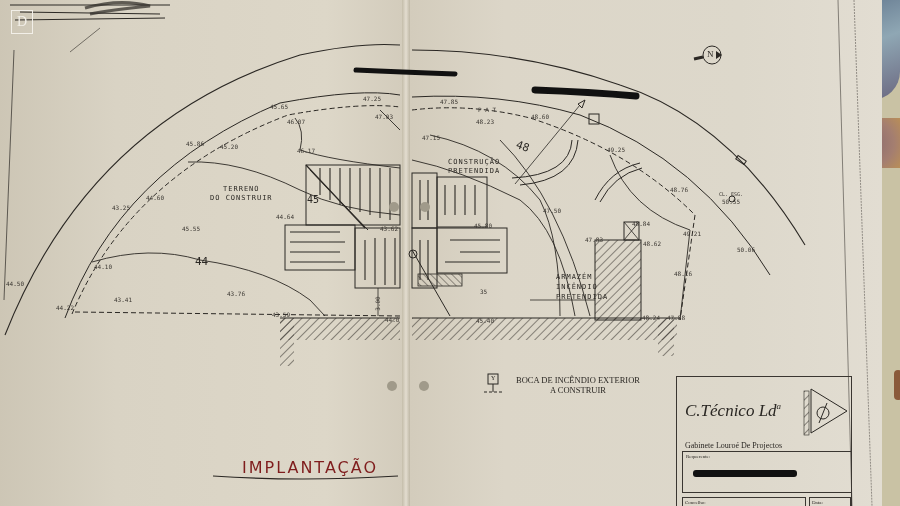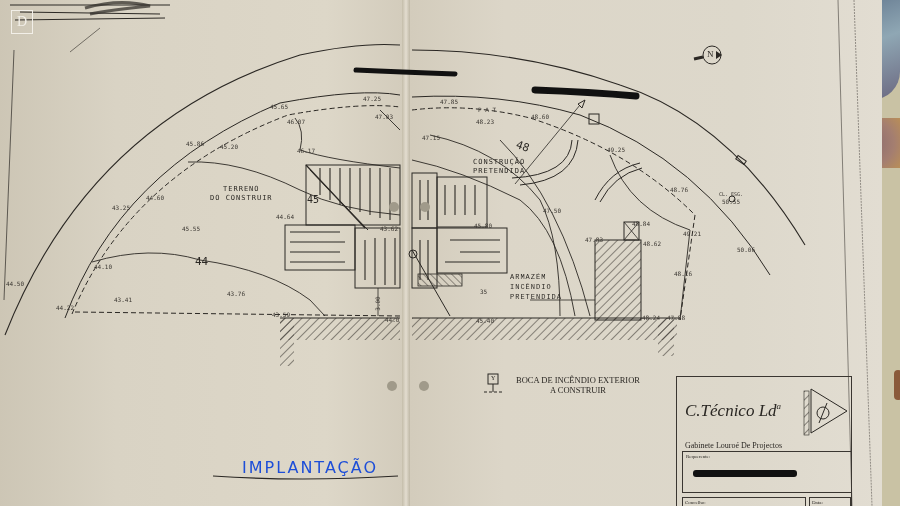--- a/index.html
+++ b/index.html
@@ -12,21 +12,21 @@
   .f4{position:absolute;left:867px;top:290px;width:8px;height:30px;background:#6d6a48;border-radius:4px;}
   .f5{position:absolute;left:894px;top:370px;width:8px;height:30px;background:#8a5a3a;border-radius:4px;}
   .paper-left{position:absolute;left:-10px;top:0;width:420px;height:506px;background:linear-gradient(90deg,#ccc5b4,#d9d3c4 30%,#ddd7c8 80%,#d2cbbb);transform:skewX(0deg);}
   .paper-right{position:absolute;left:410px;top:0;width:472px;height:506px;background:linear-gradient(90deg,#d3ccbc,#dcd6c8 20%,#ddd8cb 70%,#e2ddd2 100%);clip-path:polygon(0 0,100% 0,100% 100%,0 100%);}
   .fold{position:absolute;left:402px;top:0;width:8px;height:506px;background:linear-gradient(90deg,#c4bdaa,#e3ddd0,#bfb8a6);}
   svg.plan{position:absolute;left:0;top:0;}
   .txt{position:absolute;color:#2b2824;white-space:nowrap;}
   .lbl{font-size:7px;letter-spacing:1px;font-family:"DejaVu Sans Mono",monospace;}
   .elev{font-size:6px;font-family:"DejaVu Sans Mono",monospace;color:#3a3631;}
   .serif{font-family:"Liberation Serif","DejaVu Serif",serif;}
-  .title{font-size:16px;letter-spacing:2px;font-family:"DejaVu Sans",sans-serif;color:#1d4ed8;}
+  .title{font-size:16px;letter-spacing:2px;font-family:"DejaVu Sans",sans-serif;color:#7f1d1d;}
   .titleblock{position:absolute;left:676px;top:376px;width:174px;height:135px;border:1px solid #3a3631;}
   .company{position:absolute;left:8px;top:24px;font-size:17px;font-style:italic;font-family:"Liberation Serif","DejaVu Serif",serif;color:#2a2723;}
   .company sup{font-size:9px;}
   .office{position:absolute;left:8px;top:64px;font-size:8px;font-family:"Liberation Serif","DejaVu Serif",serif;color:#2a2723;}
   .reqbox{position:absolute;left:5px;top:74px;width:168px;height:40px;border:1px solid #3a3631;}
   .reqlabel{position:absolute;left:3px;top:2px;font-size:5px;font-family:"Liberation Serif",serif;color:#2a2723;}
   .redact{position:absolute;background:#111;border-radius:3px;}
   .bottomrow{position:absolute;left:5px;top:120px;width:122px;height:14px;border:1px solid #3a3631;}
   .bottomrow2{position:absolute;left:132px;top:120px;width:40px;height:14px;border:1px solid #3a3631;}
   .tiny{position:absolute;left:2px;top:2px;font-size:5px;font-family:"Liberation Serif",serif;color:#2a2723;}
@@ -186,25 +186,25 @@
   <line x1="854" y1="0" x2="872" y2="506" stroke="#5a5650" stroke-width=".6" stroke-dasharray="2,1"></line>
   <line x1="14" y1="50" x2="4" y2="300" stroke="#2b2824" stroke-width=".7"></line>
 </svg>
 
 <div class="stamp">D</div>
 
 <div class="txt lbl" style="left:210px;top:185px;line-height:9px;text-align:center;">
   <div>TERRENO</div>
   <div>DO CONSTRUIR</div>
 </div>
-<div class="txt lbl" style="left:448px;top:158px;line-height:9px;margin-left:25px;">
+<div class="txt lbl" style="left:448px;top:158px;line-height:9px;">
   <div>CONSTRUÇÃO</div>
   <div>PRETENDIDA</div>
 </div>
-<div class="txt lbl" style="left:510px;top:272px;line-height:10px;font-family:Liberation Mono, monospace;">
+<div class="txt lbl" style="left:556px;top:272px;line-height:10px;">
   <div>ARMAZÉM</div>
   <div>INCÊNDIO</div>
   <div>PRETENDIDA</div>
 </div>
 
 <div class="txt" style="left:195px;top:255px;font-size:11px;text-align:center;">44</div>
 <div class="txt" style="left:307px;top:194px;font-size:10px;">45</div>
 <div class="txt" style="left:516px;top:140px;font-size:11px;transform:rotate(20deg);">48</div>
 <div class="txt elev" style="left:478px;top:106px;">P A T</div>
 <div class="txt elev" style="left:370px;top:300px;transform:rotate(-90deg);">3.00</div>

